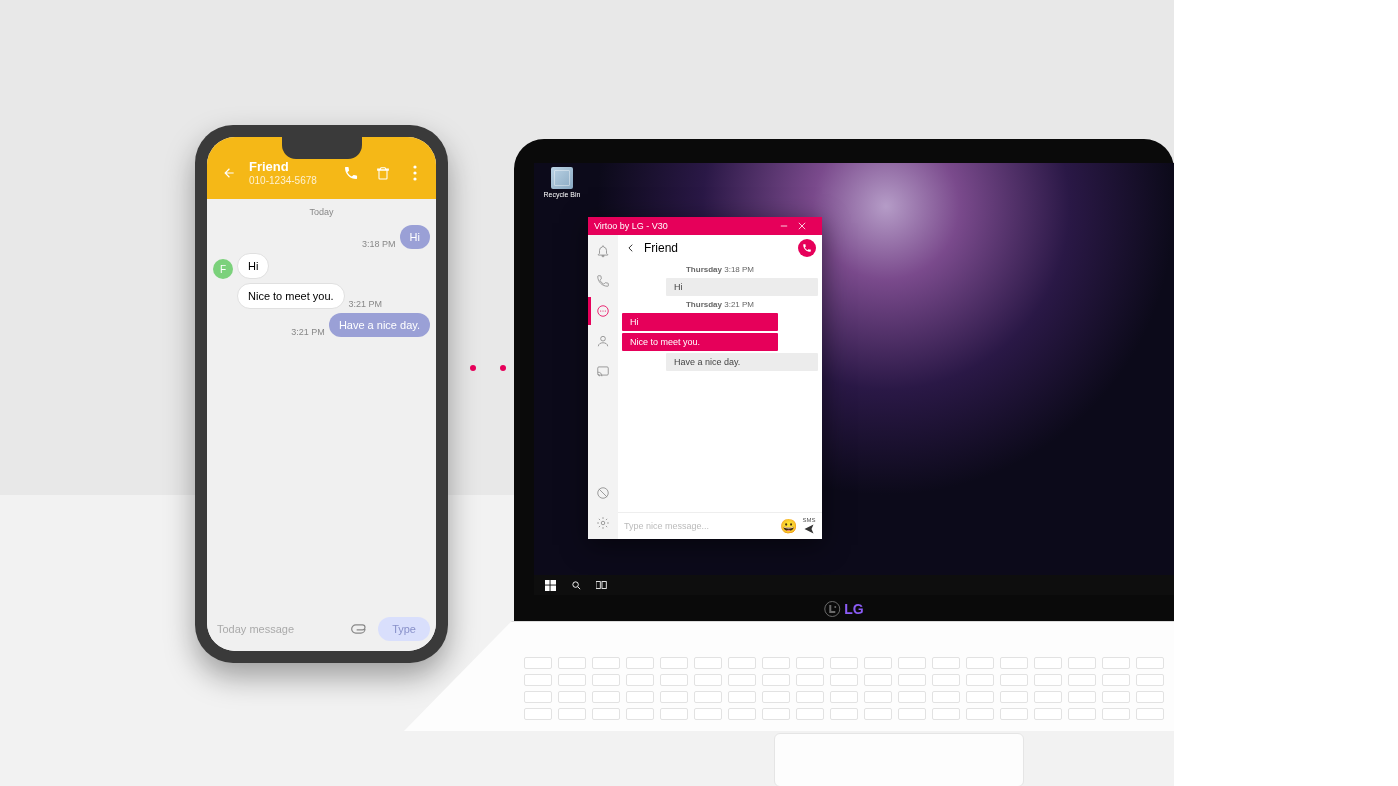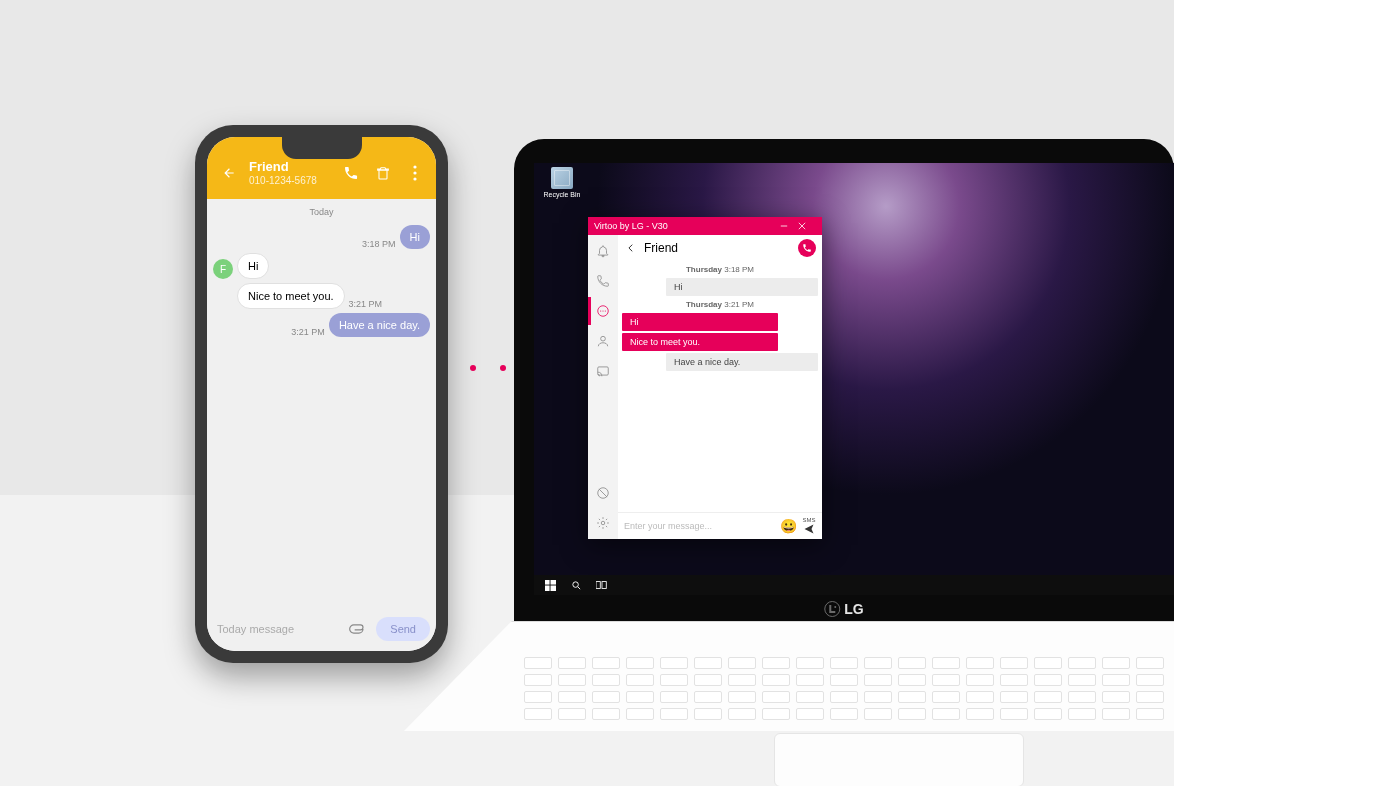--- a/index.html
+++ b/index.html
@@ -68,21 +68,21 @@
   .chat-stamp { text-align:center; font-size:8px; color:#666; padding:2px 0; }
   .chat-stamp b { font-weight:600; }
   .msg { padding:4px 8px; font-size:9px; border-radius:1px; }
   .msg.recv { background:#ececec; color:#444; margin-left:44px; }
   .msg.sent { background:#e6005a; color:#fff; width:156px; }
   .chat-compose { display:flex; align-items:center; gap:4px; padding:4px 6px; border-top:1px solid #eee; }
   .chat-input { flex:1; font-size:9px; color:#bbb; }
   .emoji { font-size:14px; cursor:pointer; }
   .sms-send { display:flex; flex-direction:column; align-items:center; cursor:pointer; }
   .sms-label { font-size:6px; color:#555; }
-  .lg-logo { position:absolute; left:50%; bottom:4px; transform:translateX(-50%); color:#e5e5e5; font-weight:600; font-size:14px; display:flex; align-items:center; gap:4px;}
+  .lg-logo { position:absolute; left:50%; bottom:4px; transform:translateX(-50%); color:#8b5cf6; font-weight:600; font-size:14px; display:flex; align-items:center; gap:4px;}
   .lg-circle{ width:16px; height:16px; border-radius:50%; border:1.5px solid #6a6a6a; position:relative;}
   .lg-circle::before{content:"";position:absolute; left:4px; top:3px; width:1.5px; height:6px; background:#6a6a6a;}
   .lg-circle::after{content:"";position:absolute; left:4px; top:9px; width:6px; height:1.5px; background:#6a6a6a;}
   .lg-dot{position:absolute; right:3px; top:4px; width:2px; height:2px; border-radius:50%; background:#6a6a6a;}
   .base { width:770px; height:110px; position:relative; }
   .base-top { position:absolute; left:0; right:0; top:0; height:110px; background:#fdfdfd; clip-path:polygon(14% 0, 100% 0, 100% 100%, 0 100%); border-top:1px solid #dcdcdc; }
   .keys { position:absolute; left:120px; right:0; top:36px; height:66px; display:flex; flex-direction:column; gap:5px;}
   .krow{ display:flex; gap:6px; }
   .key{ flex:0 0 28px; height:12px; background:#fff; border:1px solid #e2e2e2; border-radius:2px;}
   .trackpad { position:absolute; left:370px; top:112px; width:250px; height:54px; background:#fdfdfd; border:1px solid #e5e5e5; border-radius:6px;}
@@ -152,21 +152,21 @@
         </div>
       </div>
 
       <div class="ph-compose">
         <div class="ph-input">Today message</div>
         <div class="ph-attach">
           <svg width="20" height="14" viewBox="0 0 24 14">
               <path d="M18 7a5 5 0 0 1-5 5H7a5 5 0 0 1 0-10h8a3 3 0 0 1 0 6H8" fill="none" stroke="#888" stroke-width="1.4"></path>
             </svg>
         </div>
-        <div class="ph-send">Send</div>
+        <div class="ph-send">Type</div>
       </div>
     </div>
   </div>
 
   <div class="dot" style="left:470px"></div>
   <div class="dot" style="left:500px"></div>
   <div class="dot" style="left:530px"></div>
   <div class="envelope"></div>
   <div class="dot" style="left:652px"></div>
   <div class="dot" style="left:682px"></div>
@@ -268,21 +268,21 @@
                   <div class="msg recv">Hi</div>
                   <div class="chat-stamp">
                     <b>Thursday</b> <span>3:21 PM</span>
                   </div>
                   <div class="msg sent">Hi</div>
                   <div class="msg sent">Nice to meet you.</div>
                   <div class="msg recv">Have a nice day.</div>
                 </div>
 
                 <div class="chat-compose">
-                  <div class="chat-input">Enter your message...</div>
+                  <div class="chat-input">Type nice message...</div>
                   <div class="emoji">😀</div>
                   <div class="sms-send">
                     <span class="sms-label">SMS</span>
                     <svg width="14" height="12" viewBox="0 0 24 24">
                         <path d="M3 12l18-9-4 9 4 9-18-9z" fill="#333"></path>
                       </svg>
                   </div>
                 </div>
               </div>
             </div>

